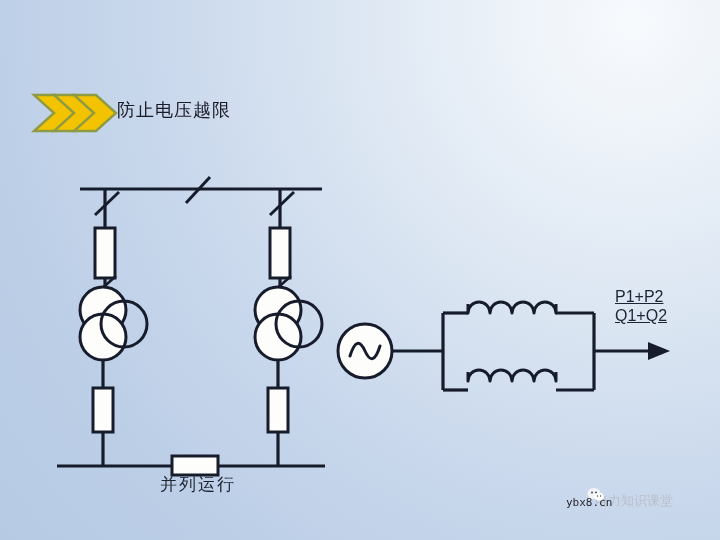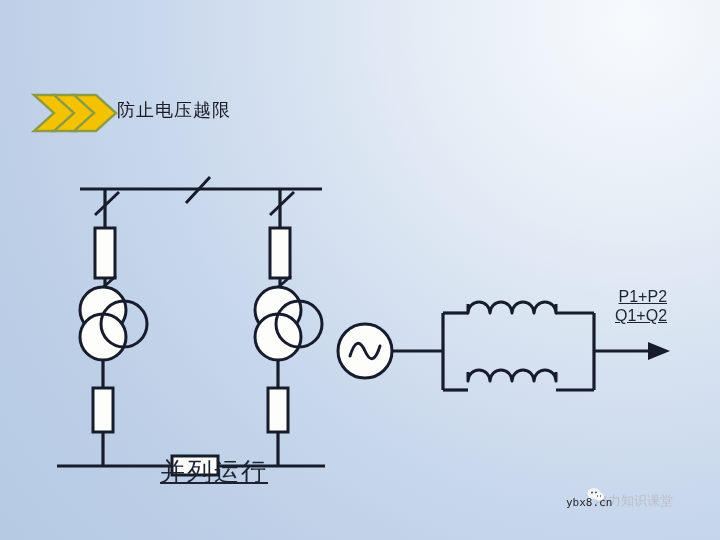--- a/index.html
+++ b/index.html
@@ -19,49 +19,47 @@
     height: 540px;
     background:
       radial-gradient(circle at 88% 4%,
         #f7fafd 0%,
         #eef3f9 14%,
         #dde7f3 34%,
         #c9d8ec 58%,
         #bdcfe7 78%,
         #b6cae4 100%);
     overflow: hidden;
-    text-align: right;
   }
   #art {
     position: absolute;
     left: 0;
     top: 0;
   }
   .hdr-text {
     position: absolute;
     left: 117px;
     top: 98px;
     font-size: 18px;
     line-height: 24px;
     color: #1b1b28;
     letter-spacing: 1px;
     white-space: nowrap;
     font-family: "DejaVu Sans", "Liberation Sans", sans-serif;
   }
   .cap-parallel {
     position: absolute;
     left: 160px;
-    top: 457px;
-    font-size: 25px;
+    top: 469px;
+    font-size: 17px;
     line-height: 30px;
     color: #1d2330;
     letter-spacing: 2px;
     white-space: nowrap;
     font-family: "DejaVu Sans", "Liberation Sans", sans-serif;
-    text-decoration: underline;
   }
   .pq {
     position: absolute;
     left: 615px;
     top: 287px;
     font-size: 16px;
     line-height: 19px;
     color: #1d2436;
     white-space: nowrap;
     font-family: "Liberation Sans", sans-serif;

